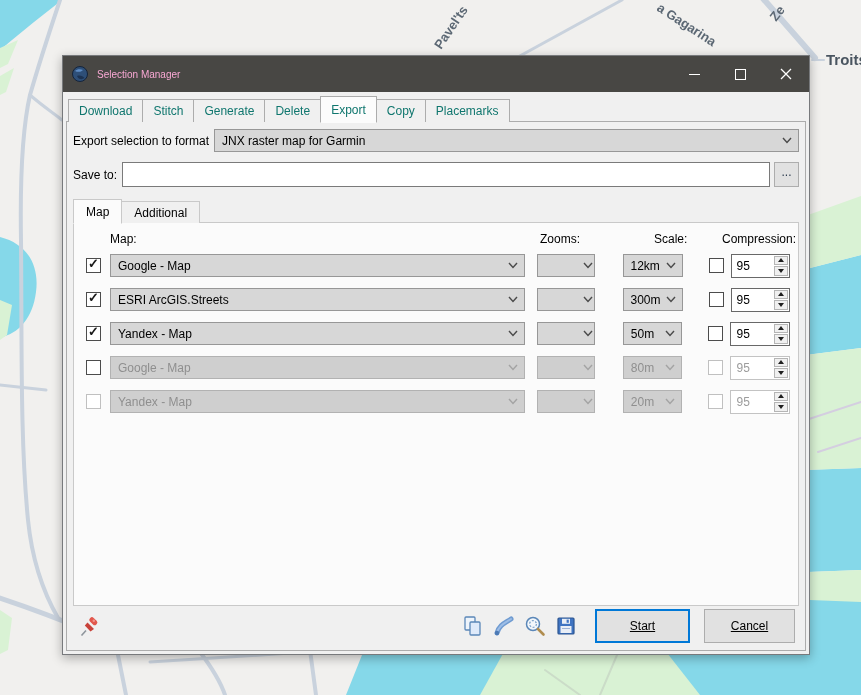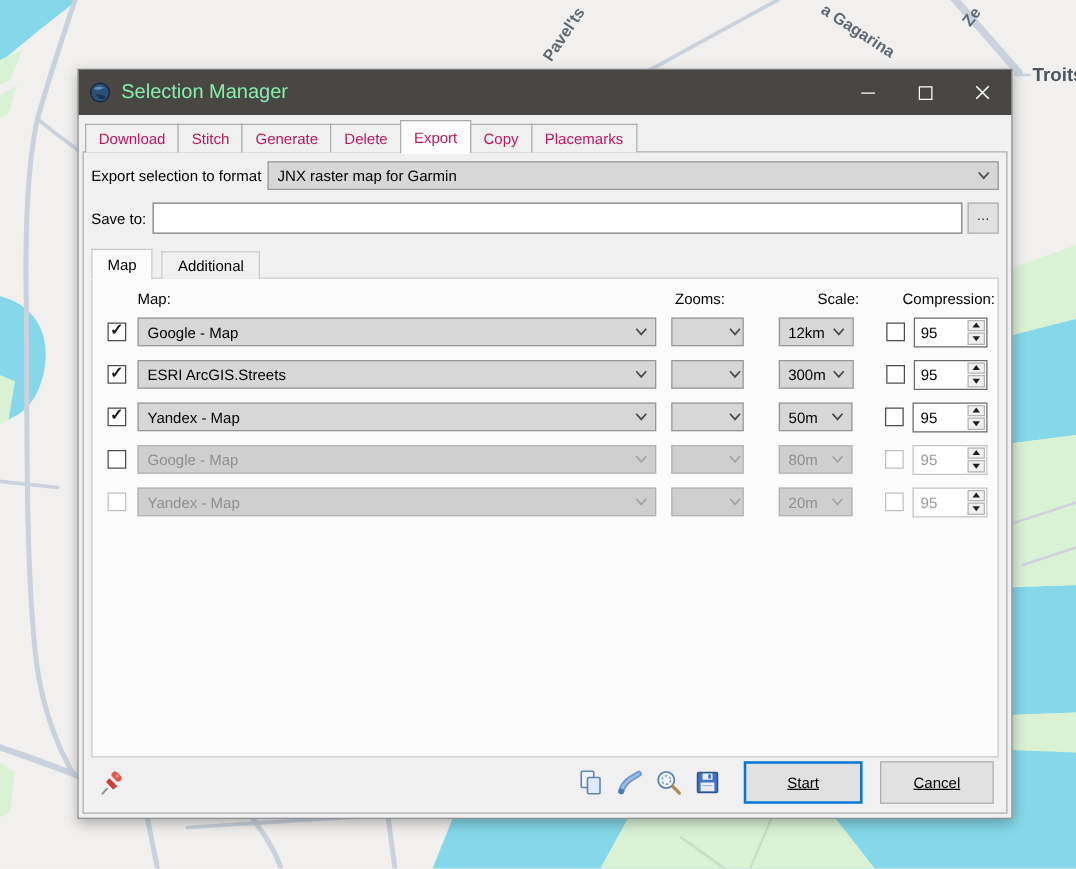--- a/index.html
+++ b/index.html
@@ -8,52 +8,52 @@
   .stage { position:relative; width:861px; height:695px; background:#f1f0ee; overflow:hidden; }
   .map-bg { position:absolute; left:0; top:0; }
   .map-label { fill:#5c6874; font-size:13px; font-weight:bold; }
 
   
   .dialog { position:absolute; left:62px; top:55px; width:748px; height:600px;
             background:#f0f0f0; border:1px solid #77797c; box-shadow:0 3px 10px rgba(0,0,0,.30);
             display:flex; flex-direction:column; }
   .titlebar { height:36px; background:#484744; display:flex; align-items:center; padding-left:8px; flex:0 0 auto; }
   .app-icon { width:18px; height:18px; margin-right:8px; display:inline-flex; }
-  .title { color:#86efac; font-size:16px; }
+  .title { color:#f9a8d4; font-size:10px; }
   .win-controls { margin-left:auto; display:flex; height:100%; }
   .win-btn { width:46px; height:100%; display:flex; align-items:center; justify-content:center; cursor:default; }
   .glyph-min { width:11px; height:1px; background:#fff; display:block; }
   .glyph-max { width:11px; height:11px; border:1px solid #fff; display:block; }
 
   .dialog-inner { flex:1; display:flex; flex-direction:column; padding:4px 3px 3px 3px; background:#f0f0f0; min-height:0; }
 
   
   .tabstrip { display:flex; align-items:flex-end; padding-left:2px; position:relative; z-index:2; }
   .tab { height:23px; padding:0 10px; background:#f0f0f0; border:1px solid #acacac; border-bottom:none;
-         display:flex; align-items:center; margin-right:-1px; color:#be185d; }
+         display:flex; align-items:center; margin-right:-1px; color:#0f766e; }
   .tab.active { height:27px; background:#fcfcfc; border-bottom:1px solid #fcfcfc; margin-bottom:-1px; position:relative; z-index:3; }
 
   .tab-page { flex:1; border:1px solid #acacac; background:#f0f0f0; margin-top:-1px;
               display:flex; flex-direction:column; padding:7px 6px 4px 6px; min-height:0; }
 
   .format-row { display:flex; align-items:center; flex:0 0 auto; }
   .format-row .lbl { margin-right:5px; white-space:nowrap; }
   .combo { height:23px; background:#d7d7d7; border:1px solid #979797; display:flex; align-items:center; padding-left:7px; position:relative; }
   .combo .combo-text { flex:1; overflow:hidden; white-space:nowrap; }
   .combo .chev { width:22px; height:100%; display:flex; align-items:center; justify-content:center; flex:0 0 auto; }
   .format-row .combo { flex:1; }
 
   .save-row { display:flex; align-items:center; margin-top:10px; flex:0 0 auto; }
   .save-row .lbl { margin-right:5px; white-space:nowrap; }
   .save-input { flex:1; height:25px; border:1px solid #7a7a7a; background:#fff; padding:0 5px; font:inherit; outline:none; }
   .browse-btn { width:25px; height:25px; margin-left:4px; background:#e1e1e1; border:1px solid #adadad;
                 color:#2b3a4d; display:flex; align-items:center; justify-content:center; padding-bottom:5px; }
 
   
-  .subtab-strip { display:flex; align-items:flex-end; margin-top:12px; position:relative; z-index:2;gap:8px; }
+  .subtab-strip { display:flex; align-items:flex-end; margin-top:12px; position:relative; z-index:2; }
   .subtab { height:22px; padding:0 12px; background:#f0f0f0; border:1px solid #c9c9c9; border-bottom:none;
             display:flex; align-items:center; margin-right:-1px; }
   .subtab.active { height:25px; background:#fbfbfb; border-bottom:1px solid #fbfbfb; margin-bottom:-1px; z-index:3; position:relative; }
   .subpanel { border:1px solid #c9c9c9; background:#fbfbfb; margin-top:-1px; height:384px; padding:6px 8px 0 12px; flex:0 0 auto; }
 
   .col-headers { position:relative; height:24px; }
   .col-headers span { position:absolute; top:3px; }
   .hdr-map { left:24px; }
   .hdr-zooms { left:454px; }
   .hdr-scale { left:568px; }

